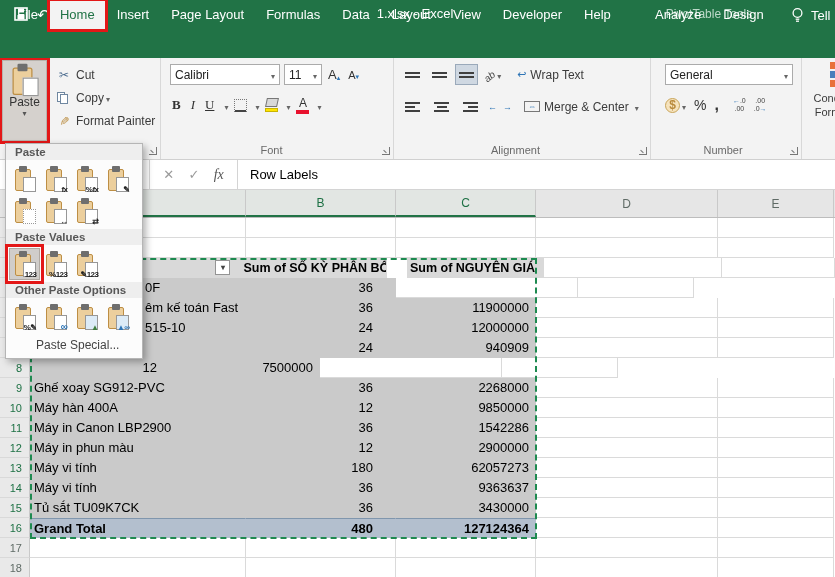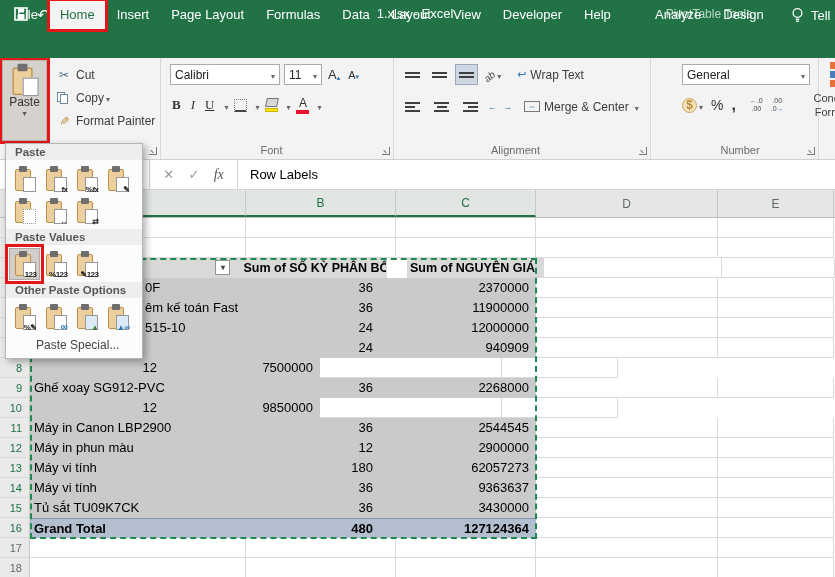--- a/index.html
+++ b/index.html
@@ -93,21 +93,21 @@
   .albars { width:15px; } .albars i { display:block; height:2px; background:#3f3f3f; margin:2px 0; }
   .albars.short-r i:nth-child(2) { width:10px; } .albars.short-l i:nth-child(2) { width:10px; margin-left:auto; }
   .albars.ctr i:nth-child(2) { width:10px; margin:2px auto; }
   .orient { font-size:10px; color:#444; transform:rotate(-40deg); display:inline-block; font-style:italic; }
   .lblbtn { display:flex; align-items:center; font-size:12px; color:#3b3b3b; gap:4px; white-space:nowrap; }
   .wrapic { color:#2e75b6; font-size:11px; }
   .mergeic { width:16px; height:11px; border:1px solid #777; color:#2e75b6; font-size:8px;
              display:flex; align-items:center; justify-content:center; }
   .indentic { font-size:9px; color:#2e75b6; }
 
-  .g-num { left:676px; width:143px; }
+  .g-num { left:659px; width:143px; }
   .combo-num { width:128px; }
   .numrow { position:absolute; left:6px; top:38px; display:flex; align-items:center; gap:8px; }
   .coin { color:#b98a3c; font-weight:bold; font-size:12px; border:1px solid #c9a55a; border-radius:50%;
           width:15px; height:15px; line-height:13px; text-align:center; background:#f6e3bd; }
   .pct { font-size:14px; color:#333; } .comma { font-size:16px; font-weight:bold; color:#333; }
   .decbtn { font-size:7px; color:#444; line-height:1.1; text-align:center; }
   .decbtn .arr { color:#2e75b6; }
 
   .g-styles { left:796px; width:90px; border-right:none; }
   .cfbtn { position:absolute; left:6px; top:4px; width:78px; display:flex; flex-direction:column; align-items:center; }
@@ -455,23 +455,20 @@
         <div class="cell col-e" style="width: 116px;"></div>
       </div>
       <div class="grow pivot-data">
         <div class="rh selgreen">4</div>
         <div class="cell col-a sel frag" style="width: 216px;">
           <span class="ct">0F</span>
         </div>
         <div class="cell col-b sel" style="width: 150px;">
           <span class="ct">36</span>
         </div>
-        <div class="cell col-c sel" style="width: 140px;">
-          <span class="ct">2370000</span>
-        </div>
         <div class="cell col-d" style="width: 182px;"></div>
         <div class="cell col-e" style="width: 116px;"></div>
       </div>
       <div class="grow pivot-data">
         <div class="rh selgreen">5</div>
         <div class="cell col-a sel frag" style="width: 216px;">
           <span class="ct">êm kế toán Fast</span>
         </div>
         <div class="cell col-b sel" style="width: 150px;">
           <span class="ct">36</span>
@@ -530,39 +527,42 @@
           <span class="ct">36</span>
         </div>
         <div class="cell col-c sel" style="width: 140px;">
           <span class="ct">2268000</span>
         </div>
         <div class="cell col-d" style="width: 182px;"></div>
         <div class="cell col-e" style="width: 116px;"></div>
       </div>
       <div class="grow pivot-data">
         <div class="rh selgreen">10</div>
+        <div class="cell col-a sel" style="width: 216px;">
+          <span class="ct">Máy hàn 400A</span>
+        </div>
         <div class="cell col-b sel" style="width: 150px;">
           <span class="ct">12</span>
         </div>
         <div class="cell col-c sel" style="width: 140px;">
           <span class="ct">9850000</span>
         </div>
         <div class="cell col-d" style="width: 182px;"></div>
         <div class="cell col-e" style="width: 116px;"></div>
       </div>
       <div class="grow pivot-data">
         <div class="rh selgreen">11</div>
         <div class="cell col-a sel" style="width: 216px;">
           <span class="ct">Máy in Canon LBP2900</span>
         </div>
         <div class="cell col-b sel" style="width: 150px;">
           <span class="ct">36</span>
         </div>
         <div class="cell col-c sel" style="width: 140px;">
-          <span class="ct">2544545</span>
+          <span class="ct">1542286</span>
         </div>
         <div class="cell col-d" style="width: 182px;"></div>
         <div class="cell col-e" style="width: 116px;"></div>
       </div>
       <div class="grow pivot-data">
         <div class="rh selgreen">12</div>
         <div class="cell col-a sel" style="width: 216px;">
           <span class="ct">Máy in phun màu</span>
         </div>
         <div class="cell col-b sel" style="width: 150px;">

